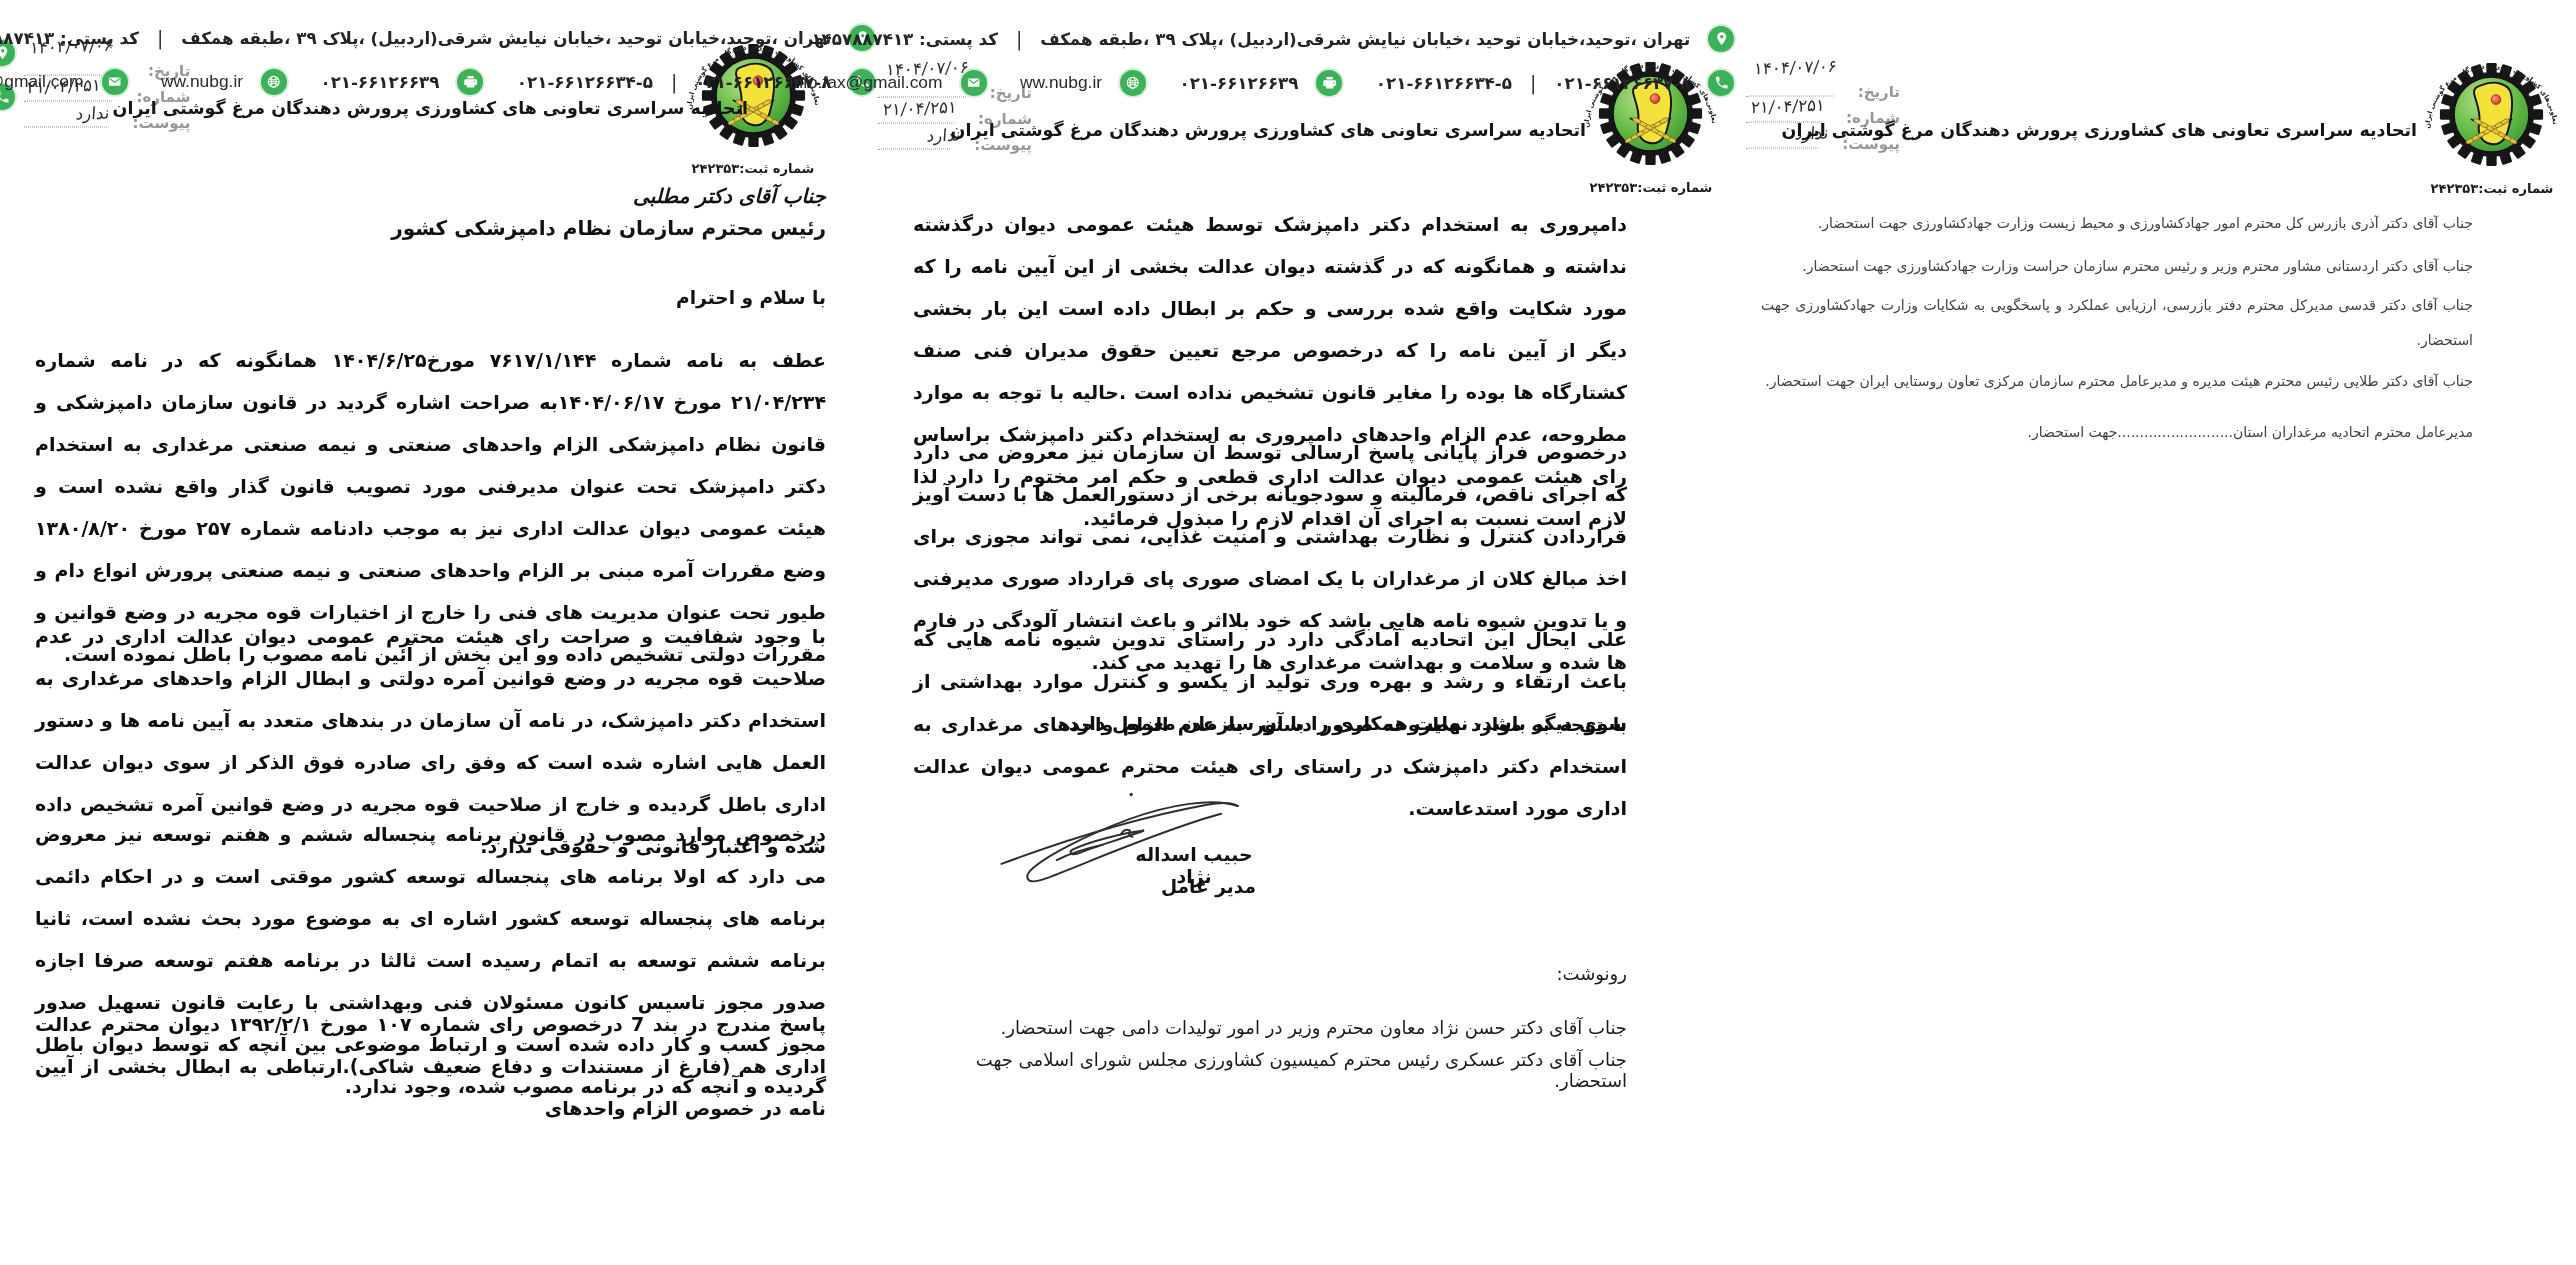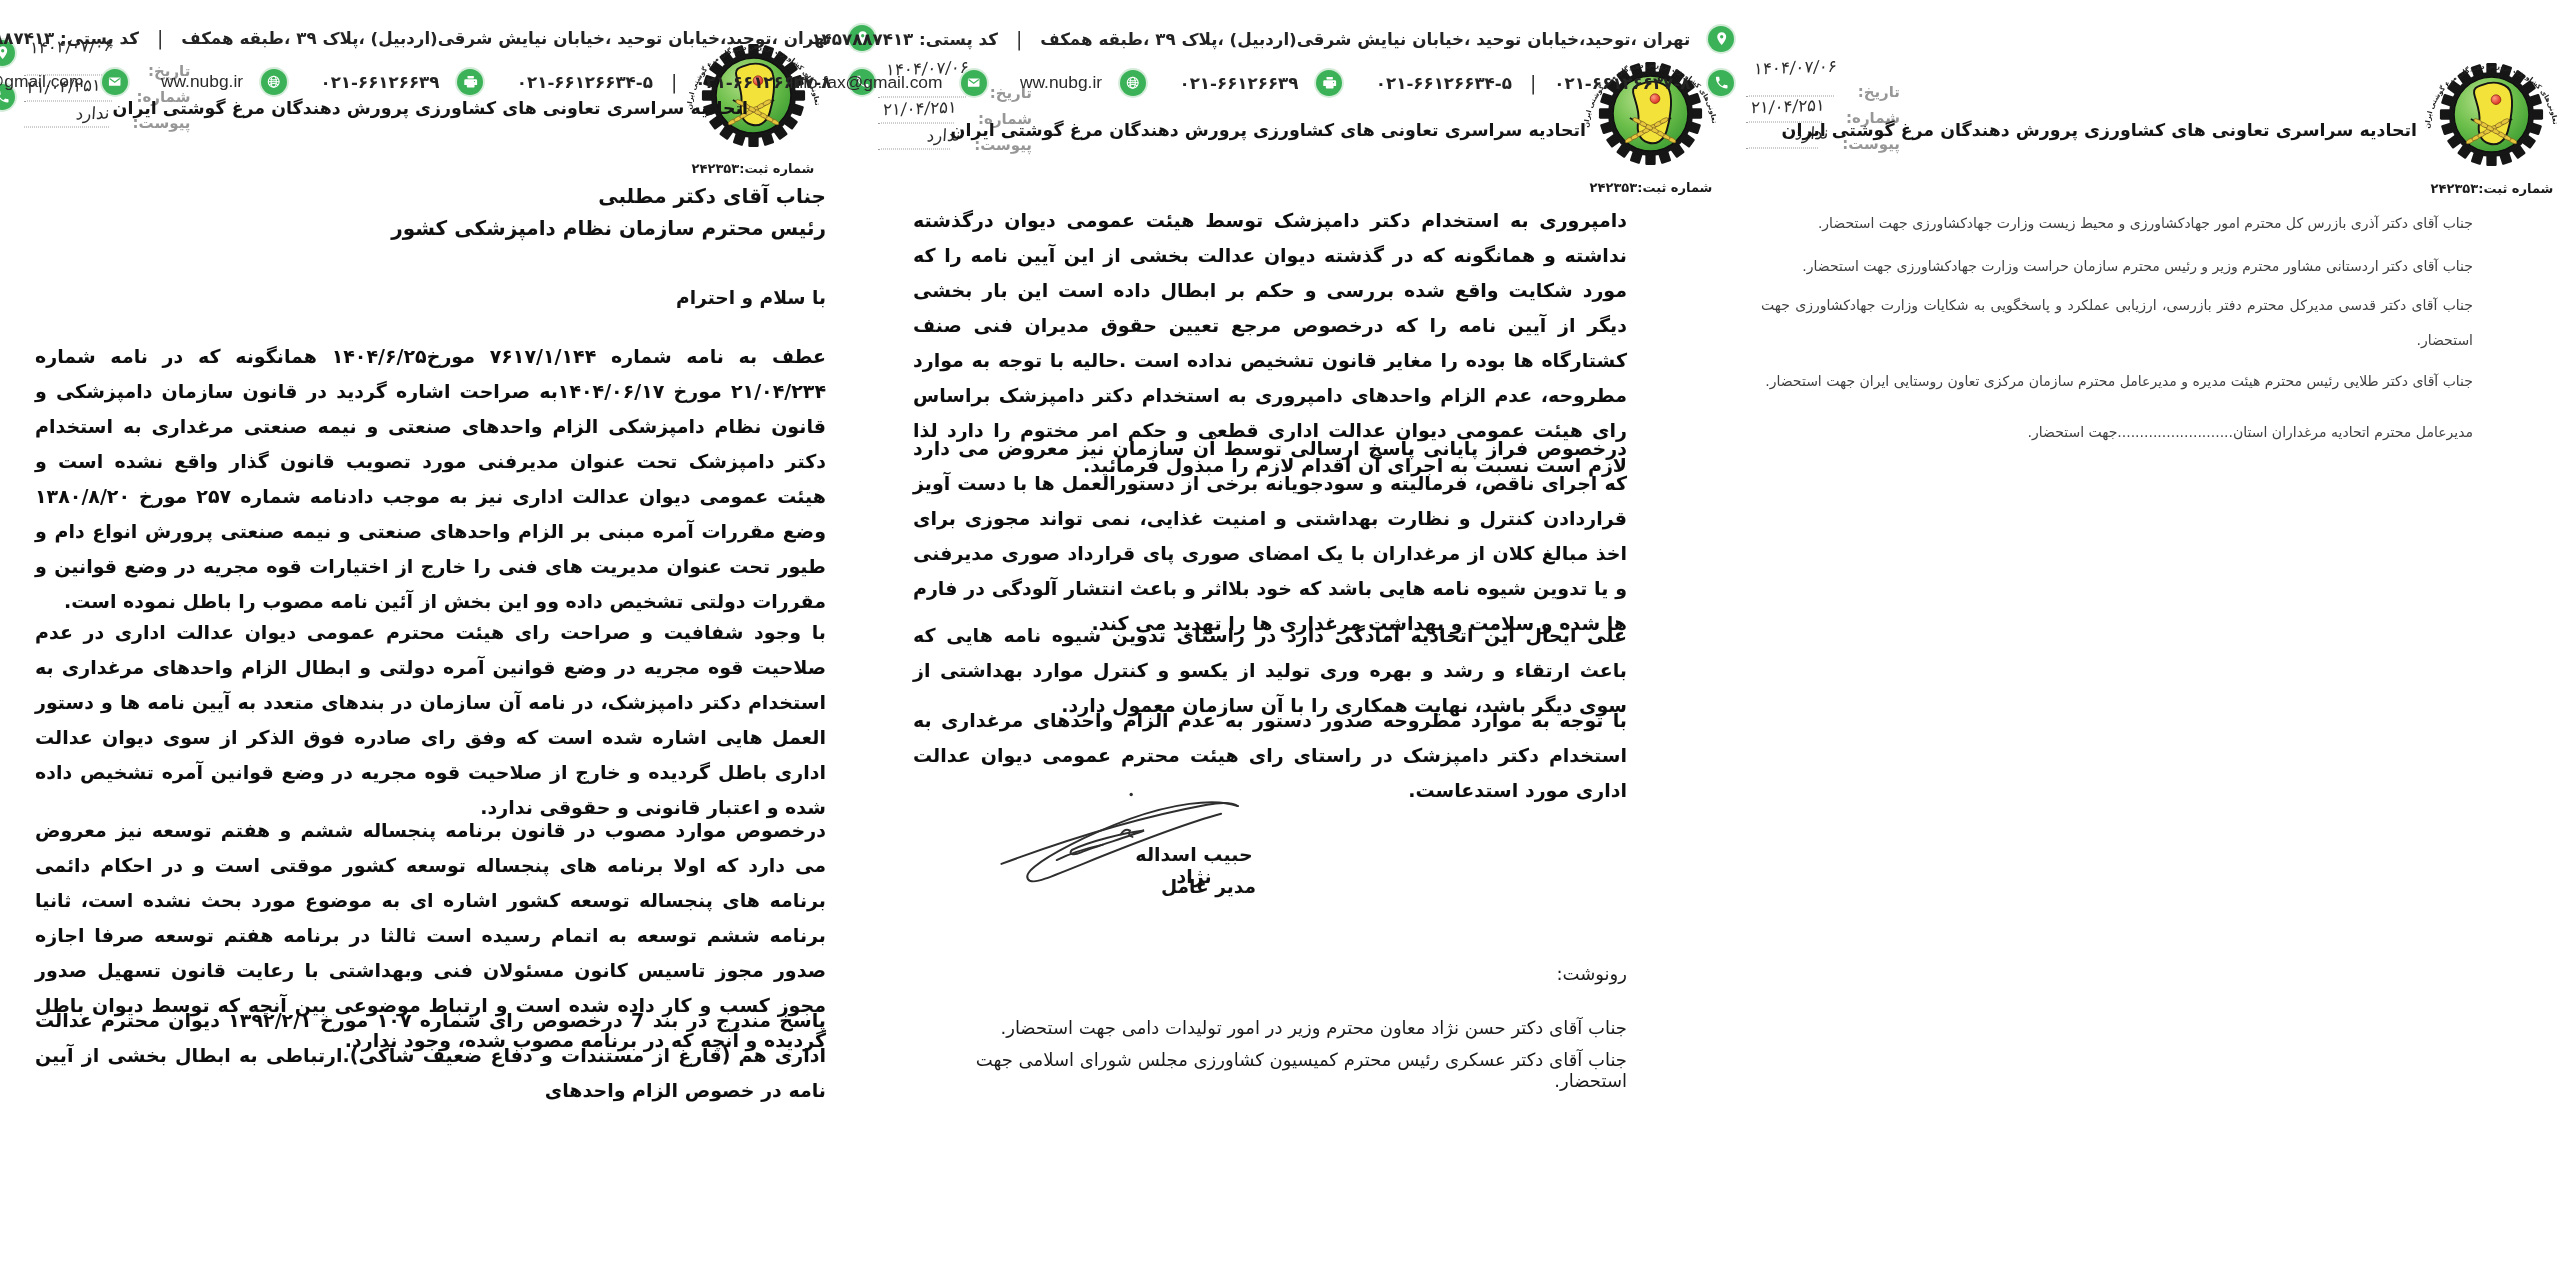--- a/index.html
+++ b/index.html
@@ -25,21 +25,21 @@
   .pg1 .hand-date{left:30px;top:36px;}  .pg1 .hand-num{left:27px;top:76px;}  .pg1 .hand-att{left:76px;top:103px;}
   .pg2 .hand-date{left:26px;top:58px;}  .pg2 .hand-num{left:23px;top:98px;}  .pg2 .hand-att{left:67px;top:125px;}
   .pg3 .hand-date{left:35px;top:57px;}  .pg3 .hand-num{left:32px;top:96px;}  .pg3 .hand-att{left:76px;top:123px;}
   .pg1 .logo{left:680px;top:22px;}  .pg2 .logo{left:717px;top:40px;}  .pg3 .logo{left:699px;top:41px;}
   .pg1 .reg{left:676px;top:161px;width:154px;}  .pg2 .reg{left:714px;top:180px;width:154px;}  .pg3 .reg{left:696px;top:181px;width:154px;}
   .pg1 .title{right:112px;top:98px;}  .pg2 .title{right:134px;top:120px;}  .pg3 .title{right:159px;top:120px;}
   
   .fa{direction:rtl;}
   .greet{font-size:20px;font-weight:700;text-align:right;line-height:27px;}
   .salut{font-size:18.6px;font-weight:700;text-align:right;}
-  .body-par{font-size:19px;font-weight:700;text-align:justify;line-height:35px;color:#0e0e0e;}
+  .body-par{font-size:19px;font-weight:700;text-align:justify;line-height:42px;color:#0e0e0e;}
   .cc-thin{font-size:18px;font-weight:400;text-align:right;color:#1a1a1a;}
   .cc-bold{font-size:14px;font-weight:400;text-align:justify;line-height:35px;color:#404040;}
   .sig-name{font-size:19px;font-weight:700;text-align:center;direction:rtl;}
   .sig-role{font-size:18.6px;font-weight:700;text-align:center;direction:rtl;}
   
   .footerbar{position:absolute;background:#e9e9e9;}
   .frow{position:absolute;display:flex;direction:rtl;align-items:center;gap:18px;right:33px;left:15.4px;height:31px;}
   .pg1 .frow1{top:37px;}  .pg1 .frow2{top:81px;}
   .pg2 .frow1{top:22px;}  .pg2 .frow2{top:66px;}
   .pg3 .frow1{top:23px;}  .pg3 .frow2{top:67px;}
@@ -200,21 +200,21 @@
     <div class="frow frow2">
       <span class="ficon">
         <svg viewBox="0 0 24 24">
               <path fill="#fff" d="M6.6 10.8c1.5 2.9 3.8 5.2 6.7 6.7l2.2-2.2c.3-.3.7-.4 1-.2 1.1.4 2.4.6 3.6.6.6 0 1 .4 1 1V20c0 .6-.4 1-1 1C10.8 21 3 13.2 3 3.9c0-.6.4-1 1-1h3.3c.6 0 1 .4 1 1 0 1.3.2 2.5.6 3.6.1.3 0 .7-.2 1l-2.1 2.3z"></path>
             </svg>
       </span>
 
     </div>
   </div>
 
-    <div class="abs fa greet" style="left:35px;top:183px;width:791px;">جناب آقای دکتر مطلبی</div>
+    <div class="abs fa greet" style="left:35px;top:183px;width:791px;font-style:italic;">جناب آقای دکتر مطلبی</div>
     <div class="abs fa greet" style="left:35px;top:215px;width:791px;">رئیس محترم سازمان نظام دامپزشکی کشور</div>
     <div class="abs fa salut" style="left:35px;top:287px;width:791px;">با سلام و احترام</div>
     <div class="abs fa body-par" style="left:35px;top:339px;width:791px;">عطف به نامه شماره ۷۶۱۷/۱/۱۴۴ مورخ۱۴۰۴/۶/۲۵ همانگونه که در نامه شماره ۲۱/۰۴/۲۳۴ مورخ ۱۴۰۴/۰۶/۱۷به صراحت اشاره گردید در قانون سازمان دامپزشکی و قانون نظام دامپزشکی الزام واحدهای صنعتی و نیمه صنعتی مرغداری به استخدام دکتر دامپزشک تحت عنوان مدیرفنی مورد تصویب قانون گذار واقع نشده است و هیئت عمومی دیوان عدالت اداری نیز به موجب دادنامه شماره ۲۵۷ مورخ ۱۳۸۰/۸/۲۰ وضع مقررات آمره مبنی بر الزام واحدهای صنعتی و نیمه صنعتی پرورش انواع دام و طیور تحت عنوان مدیریت های فنی را خارج از اختیارات قوه مجریه در وضع قوانین و مقررات دولتی تشخیص داده وو این بخش از آئین نامه مصوب را باطل نموده است.</div>
     <div class="abs fa body-par" style="left:35px;top:615px;width:791px;">با وجود شفافیت و صراحت رای هیئت محترم عمومی دیوان عدالت اداری در عدم صلاحیت قوه مجریه در وضع قوانین  آمره دولتی و ابطال الزام واحدهای مرغداری به استخدام دکتر دامپزشک، در نامه آن سازمان در بندهای متعدد به آیین نامه ها و دستور العمل هایی اشاره شده است که وفق رای صادره فوق الذکر از سوی دیوان عدالت اداری باطل  گردیده و خارج از صلاحیت قوه مجریه در وضع قوانین آمره تشخیص داده شده و اعتبار قانونی و حقوقی ندارد.</div>
     <div class="abs fa body-par" style="left:35px;top:813px;width:791px;">درخصوص موارد مصوب در قانون برنامه پنجساله ششم و هفتم توسعه نیز معروض می دارد که اولا برنامه های پنجساله توسعه کشور موقتی است و در احکام دائمی برنامه های پنجساله توسعه کشور اشاره ای به موضوع مورد بحث نشده است، ثانیا برنامه ششم توسعه به اتمام رسیده است ثالثا در برنامه هفتم توسعه صرفا اجازه صدور مجوز تاسیس کانون مسئولان فنی وبهداشتی با رعایت قانون تسهیل صدور مجوز کسب و کار داده شده است و ارتباط موضوعی بین آنچه که توسط دیوان باطل گردیده و آنچه که در برنامه مصوب شده، وجود ندارد.</div>
     <div class="abs fa body-par" style="left:35px;top:1003px;width:791px;">پاسخ مندرج در بند 7 درخصوص رای شماره ۱۰۷ مورخ ۱۳۹۲/۲/۱ دیوان محترم عدالت اداری هم (فارغ از مستندات و دفاع ضعیف شاکی).ارتباطی به ابطال بخشی از آیین نامه در خصوص الزام واحدهای</div>
   </section>
 
   <section class="page pg2">
 

